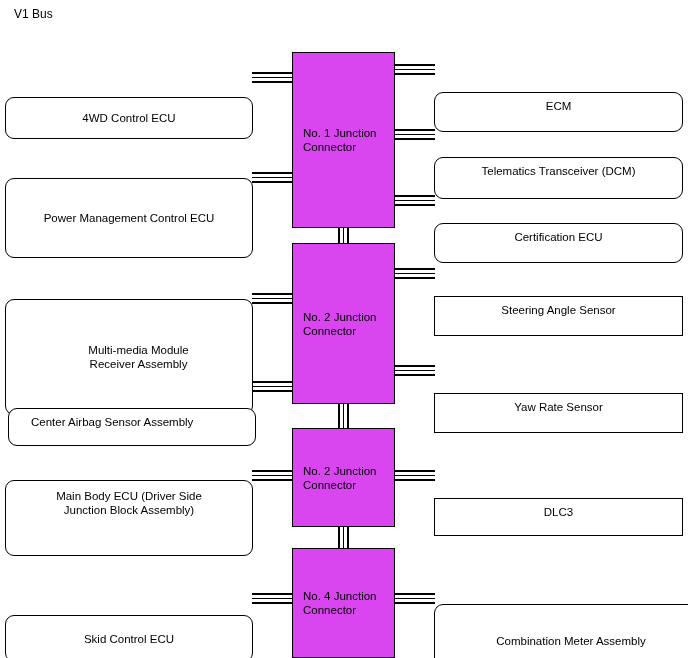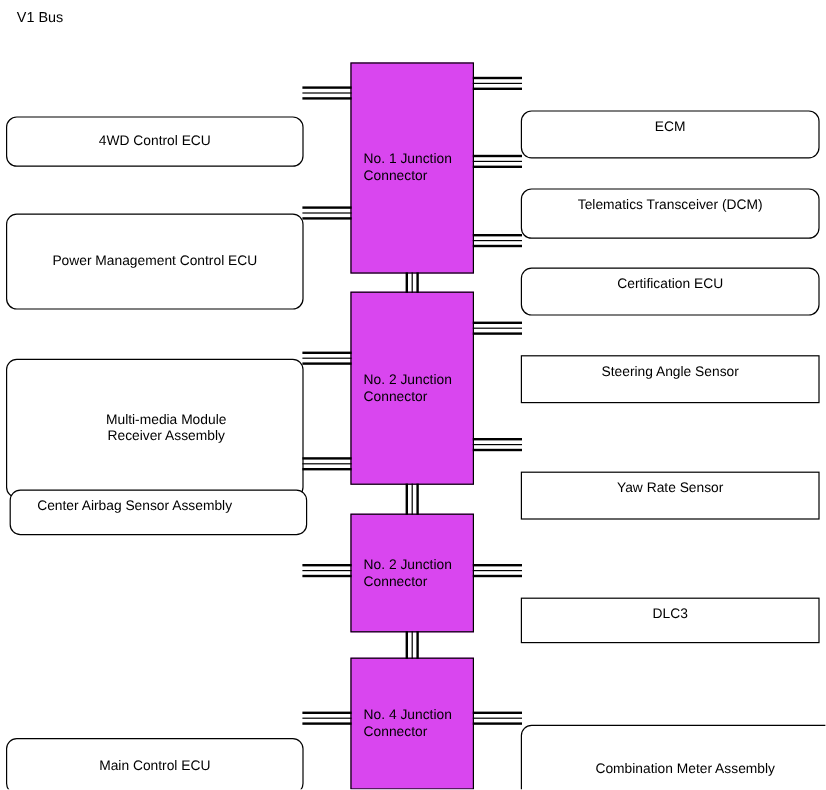--- a/index.html
+++ b/index.html
@@ -131,23 +131,27 @@
 
   <div class="node rounded v-center" style="left:5px; top:259px; width:248px; height:116px;padding-left:19px;">
     <span class="label">Multi-media Module
 Receiver Assembly</span>
   </div>
 
   <div class="node rounded v-top" style="left:8px; top:368px; width:248px; height:38px; padding-top:6px;">
     <span class="label align-left">Center Airbag Sensor Assembly</span>
   </div>
 
+  <div class="node rounded v-top" style="left:5px; top:440px; width:248px; height:76px; padding-top:8px;">
+    <span class="label">Main Body ECU (Driver Side
+Junction Block Assembly)</span>
+  </div>
 
   <div class="node rounded v-center" style="left:5px; top:575px; width:248px; height:47px;">
-    <span class="label">Main Control ECU</span>
+    <span class="label">Skid Control ECU</span>
   </div>
 
   <div class="junction" style="left:292px; top:52px; width:103px; height:176px;">
     <span class="label">No. 1 Junction
 Connector</span>
   </div>
 
   <div class="junction" style="left:292px; top:243px; width:103px; height:161px;">
     <span class="label">No. 2 Junction
 Connector</span>

